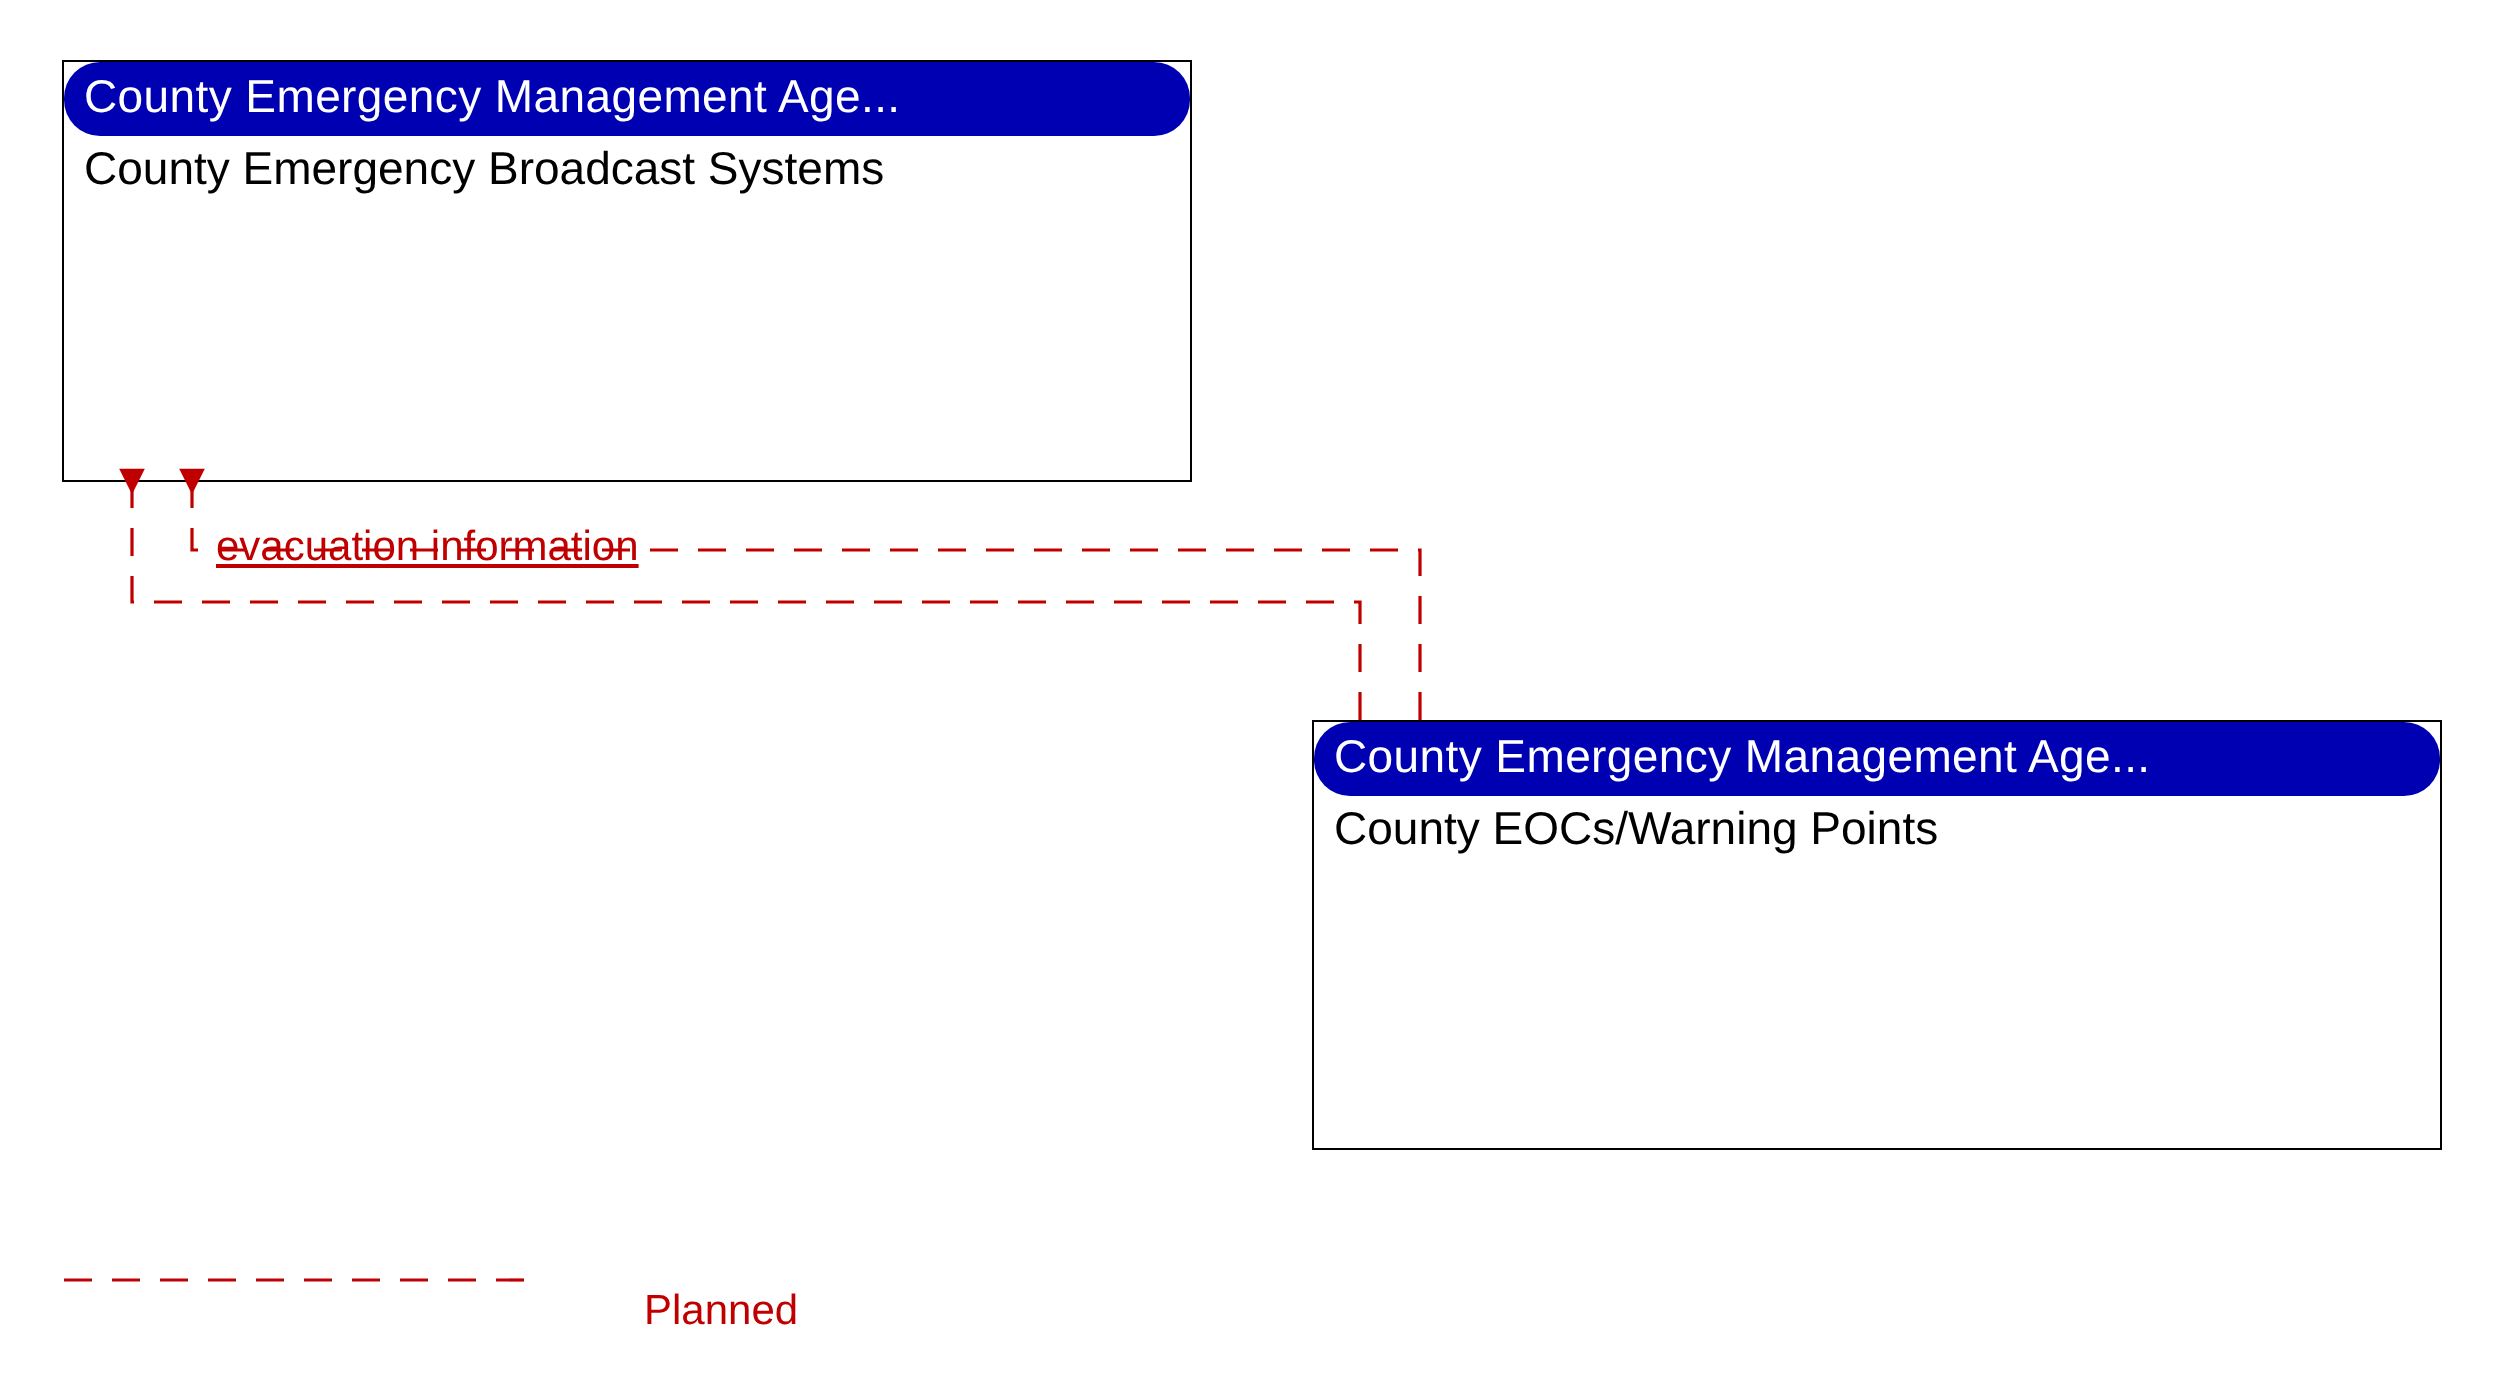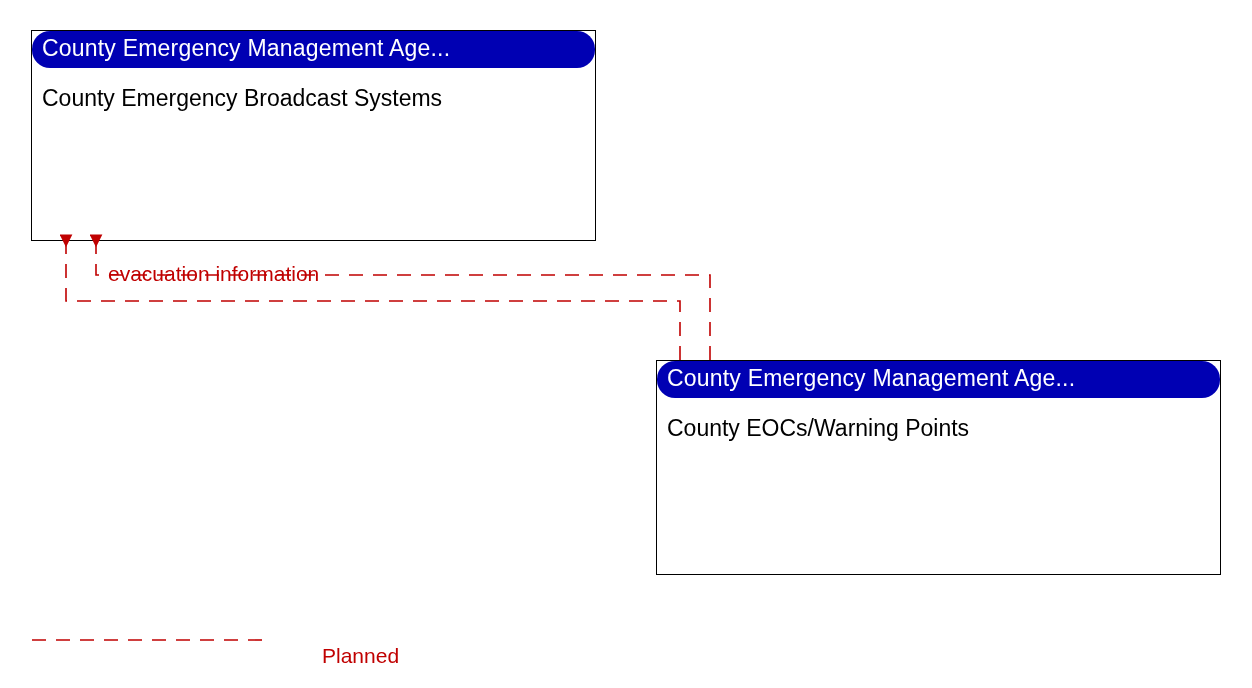--- a/index.html
+++ b/index.html
@@ -30,21 +30,21 @@
     padding: 4px 10px 6px 10px;
     white-space: nowrap;
     overflow: hidden;
     text-overflow: clip;
     letter-spacing: 0.2px;
     border-radius: 18px;
   }
   .node-body {
     color: #000000;
     font-size: 23px;
-    padding: 16px 10px;
+    padding: 2px 10px;
     line-height: 1.25;
   }
   .node-body.center {
   }
   svg.flows {
     position: absolute;
     left: 0; top: 0;
     width: 1252px;
     height: 688px;
     pointer-events: none;
@@ -85,18 +85,18 @@
       </marker>
     </defs>
 
     <path d="M 710 360 L 710 275 L 96 275 L 96 244" fill="none" stroke="#c00000" stroke-width="1.6" stroke-dasharray="14 10" marker-end="url(#arrow)"></path>
 
     <path d="M 680 360 L 680 301 L 66 301 L 66 244" fill="none" stroke="#c00000" stroke-width="1.6" stroke-dasharray="14 10" marker-end="url(#arrow)"></path>
 
     <line x1="32" y1="640" x2="268" y2="640" stroke="#c00000" stroke-width="1.6" stroke-dasharray="14 10"></line>
   </svg>
 
-  <div class="flow-label" style="left:108px; top:262px;">evacuation information</div>
+  <div class="flow-label" style="left:108px; top:262px;text-decoration:underline;">evacuation information</div>
 
 
   <div class="legend-label" style="left:322px; top:644px;">Planned</div>
 
 </div>
 
 </body></html>

